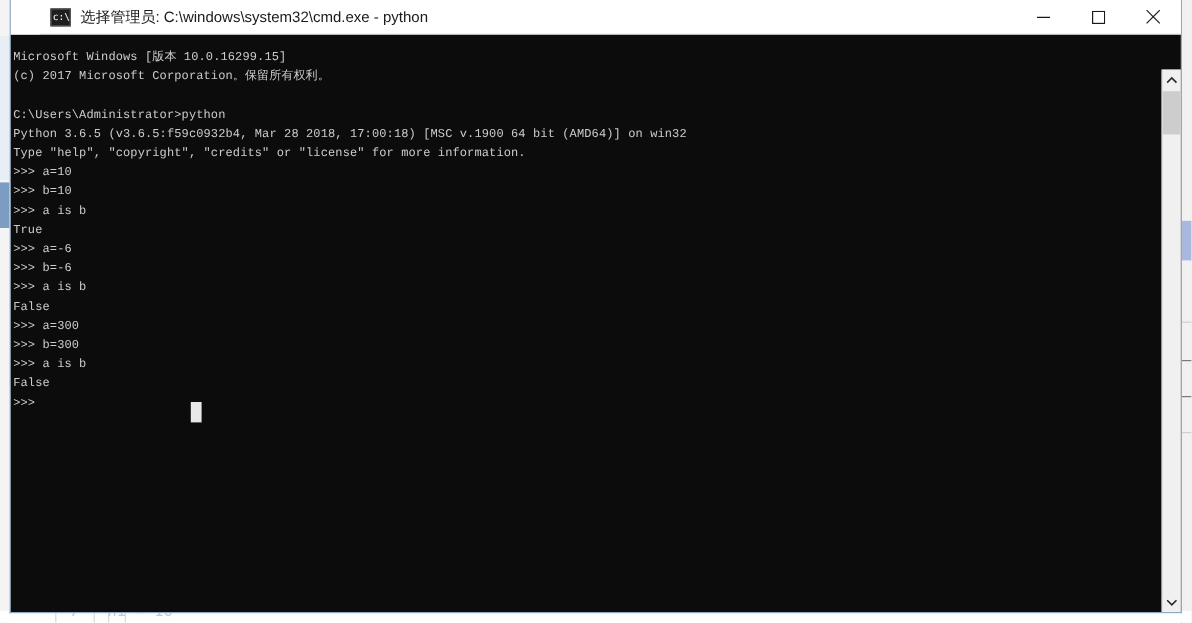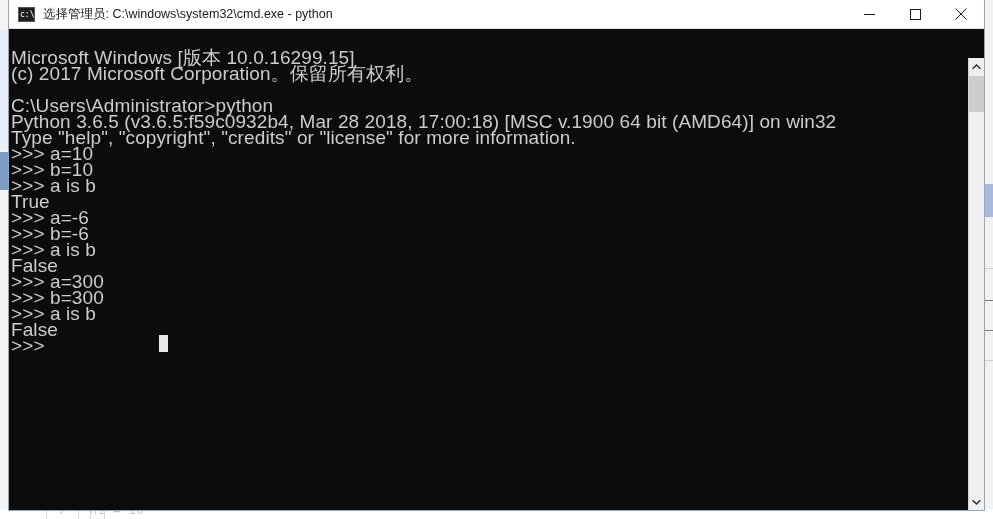--- a/index.html
+++ b/index.html
@@ -83,20 +83,21 @@
   
   #cmd-window {
     position: absolute;
     left: 8px; top: 0px;
     width: 977px;
     height: 511px;
     background: #ffffff;
     border: 1px solid #8ea9c4;
     border-top: none;
     box-sizing: border-box;
+    padding-left: 24px;
   }
 
   #title-bar {
     position: relative;
     height: 29px;
     background: #ffffff;
     border-bottom: 1px solid #e2e2e2;
     display: flex;
     align-items: center;
     box-sizing: border-box;
@@ -144,22 +145,22 @@
   #console-area {
     position: absolute;
     left: 0; top: 29px;
     right: 0; bottom: 0;
     background: #0c0c0c;
     overflow: hidden;
   }
   #console-text {
     position: absolute;
     left: 2px; top: 2px;
-    font-family: Liberation Sans, sans-serif;
-    font-size: 19px;
+    font-family: Liberation Mono, monospace;
+    font-size: 10px;
     line-height: 16px;
     color: #cccccc;
     white-space: pre;
     letter-spacing: 0.1px;
   }
   #console-cursor {
     position: absolute;
     left: 150px; top: 306px;
     width: 9px; height: 17px;
     background: #e8e8e8;

